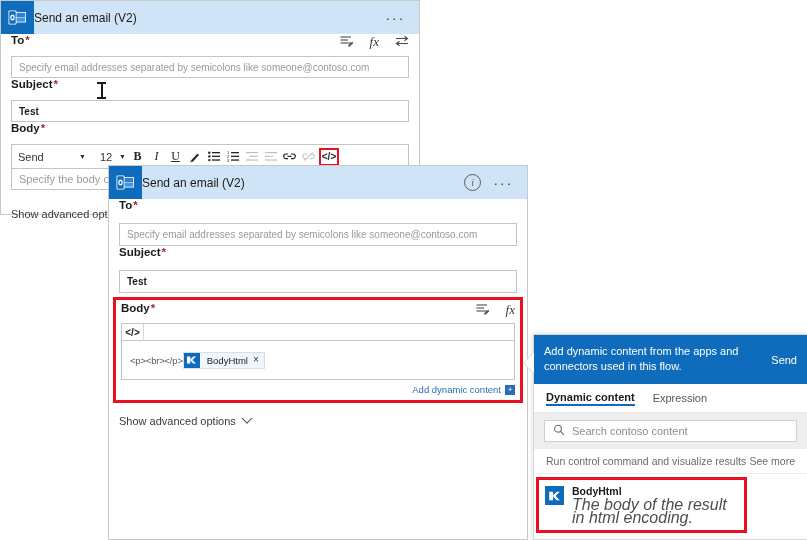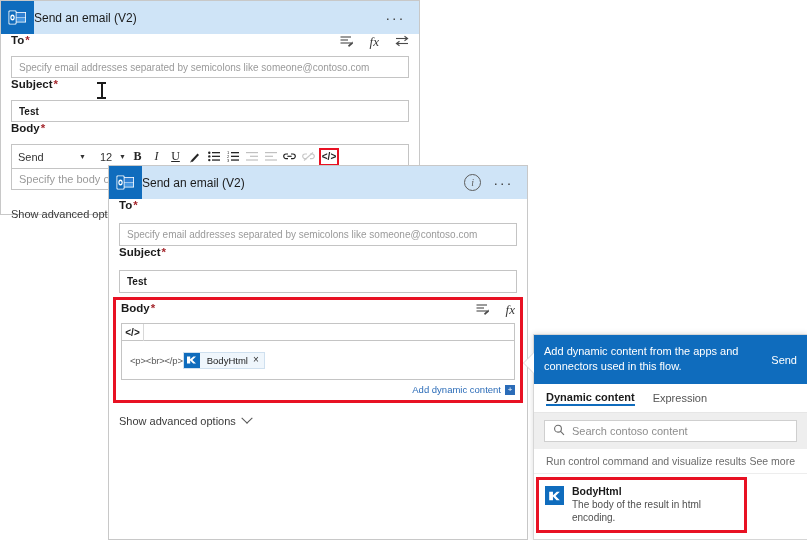--- a/index.html
+++ b/index.html
@@ -371,21 +371,21 @@
     background:#fff;
   }
   .dyn-item-ico {
     width: 19px; height: 19px;
     background: #0f6cbd;
     flex: 0 0 19px;
     display:flex; align-items:center; justify-content:center;
     margin-top: 1px;
   }
   .dyn-item-name { font-size: 10.5px; font-weight: bold; color:#1b1b1b; line-height: 13px; }
-  .dyn-item-desc { font-size: 10px; color:#4f4f4f; line-height: 13px; }
+  .dyn-item-desc { font-size: 16px; color:#4f4f4f; line-height: 13px; font-style: italic; }
 
   
   .ibeam-cursor {
     position:absolute;
     left: 97px; top: 82px;
     width: 9px; height: 17px;
     z-index: 6;
   }
   .ibeam-cursor:before, .ibeam-cursor:after {
     content:"";

